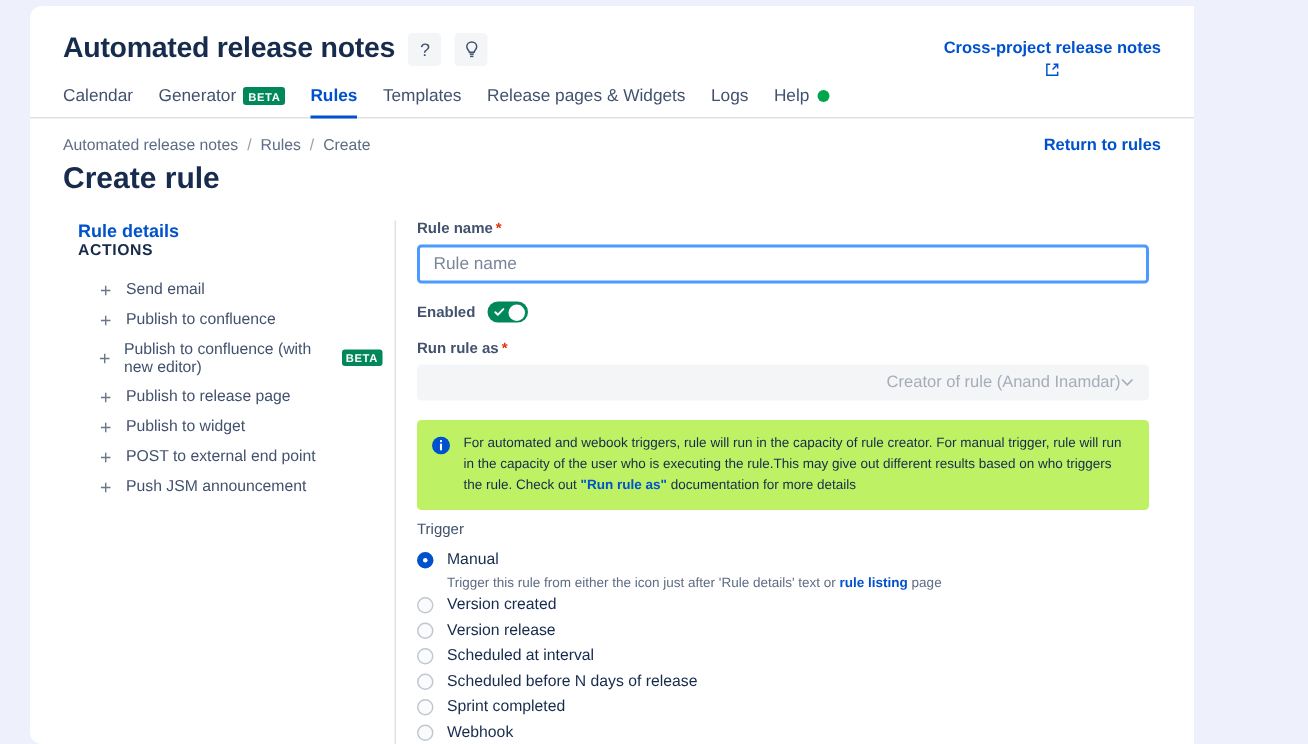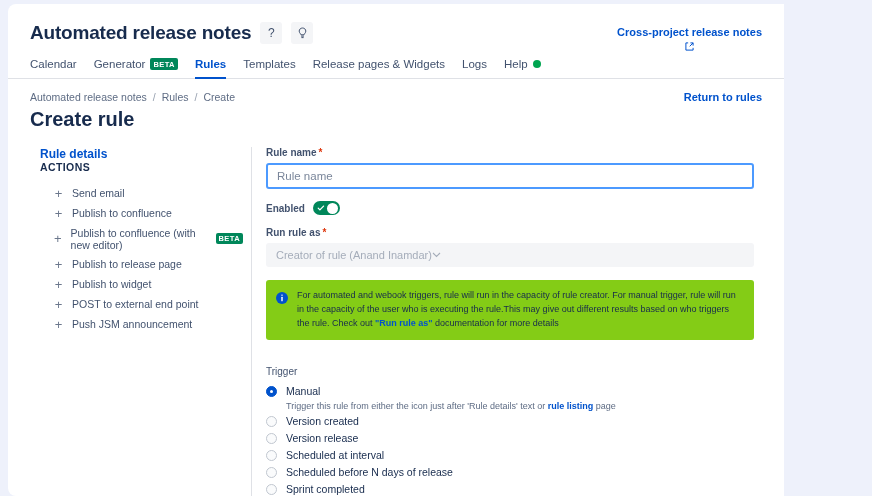--- a/index.html
+++ b/index.html
@@ -4,21 +4,21 @@
 <style>
   * { box-sizing: border-box; margin: 0; padding: 0; }
   html, body {
     width: 872px; height: 496px;
     background: #eef1fb;
     font-family: "Liberation Sans", sans-serif;
     -webkit-font-smoothing: antialiased;
   }
   .app-card {
     position: absolute;
-    left: 8px; top: 4px;
+    left: 20px; top: 4px;
     width: 776px; height: 492px;
     background: #ffffff;
     border-radius: 8px 0 0 8px;
     overflow: hidden;
   }
 
   
   .header-row {
     display: flex; align-items: center;
     padding: 18px 22px 0 22px;
@@ -142,39 +142,39 @@
     position: absolute; left: 4px; top: 2.5px;
     width: 8px; height: 8px; color: #fff;
   }
   .toggle .knob {
     position: absolute; right: 1.5px; top: 1.5px;
     width: 11px; height: 11px; border-radius: 50%; background: #fff;
   }
   .select-box {
     margin-top: 5px; width: 100%; height: 24px;
     background: #f4f5f7; border-radius: 3px;
-    display: flex; align-items: center; justify-content: flex-start;
+    display: flex; align-items: center; justify-content: flex-end;
     padding: 0 10px;
     font-size: 11px; color: #a5adba;
   }
   .chev { color: #a5adba; font-size: 9px; }
 
   .info-banner {
     margin-top: 13px;
-    background: #84cc16; border-radius: 3px;
+    background: #bef264; border-radius: 3px;
     display: flex; gap: 9px;
     padding: 9px 11px 9px 10px;
   }
   .info-icon { flex: none; margin-top: 1px; }
   .info-text {
     font-size: 9px; line-height: 1.55; color: #172b4d;
   }
   .info-text .strong-link { color: #0052cc; font-weight: bold; }
 
-  .trigger-label { font-size: 10px; color: #42526e; margin-top: 26px; }
+  .trigger-label { font-size: 10px; color: #42526e; margin-top: 8px; }
   .radio-list { margin-top: 6px; }
   .radio-row {
     display: flex; align-items: center; gap: 9px;
     padding: 2.5px 0;
     font-size: 10.5px; color: #172b4d;
   }
   .radio {
     width: 11px; height: 11px; border-radius: 50%;
     border: 1px solid #c1c7d0; background: #fafbfc;
     flex: none; position: relative;

